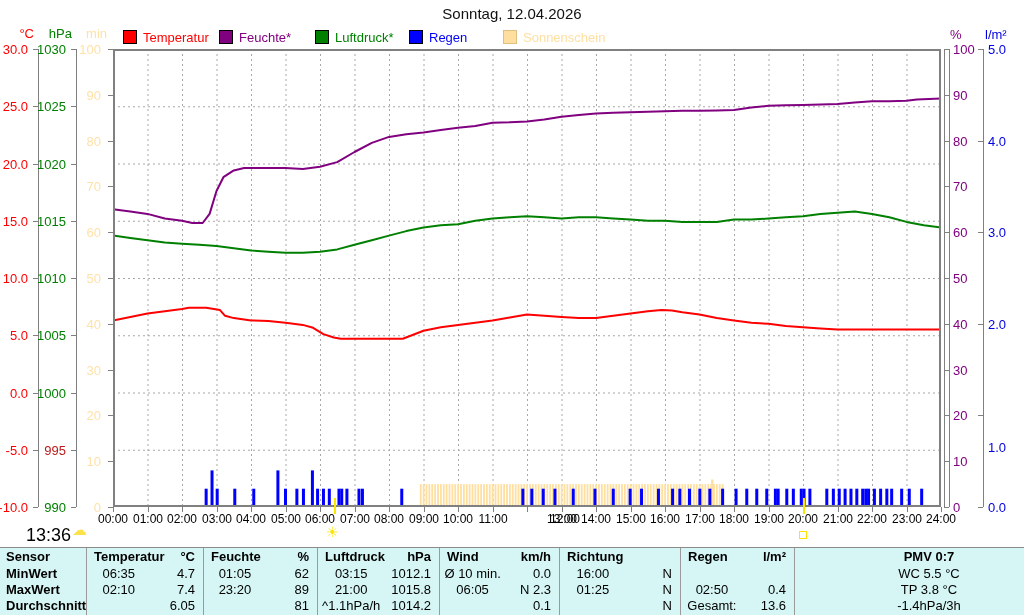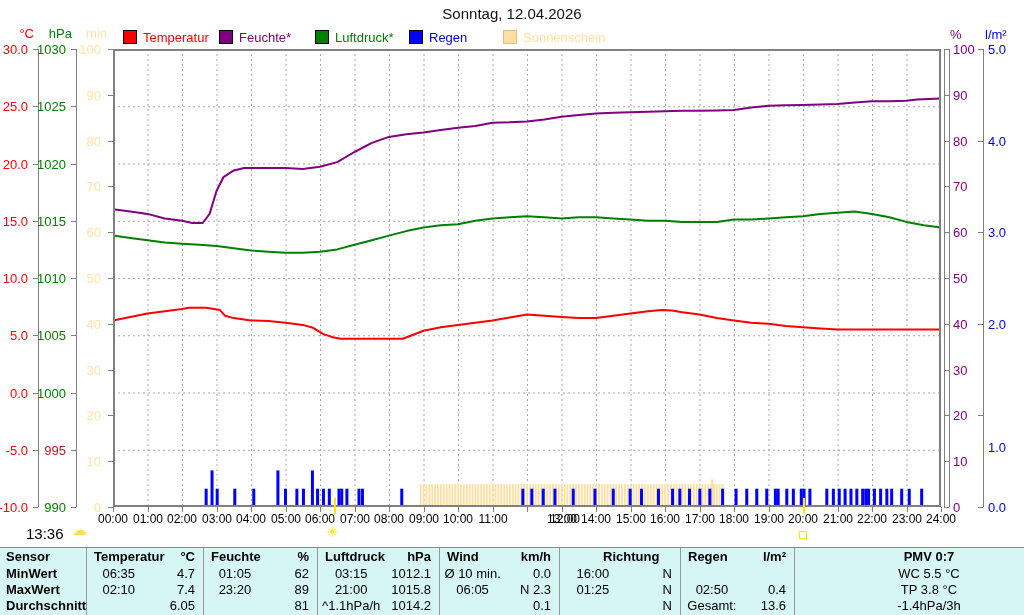--- a/index.html
+++ b/index.html
@@ -20,21 +20,21 @@
        border-top:1px solid #8a8a8a;font-size:13px;}
   .tcol{position:absolute;top:0;height:68px;}
   .tsep{position:absolute;top:0;width:1px;height:68px;background:#9a9a9a;}
   .trow{position:absolute;left:0;right:0;height:16px;display:flex;line-height:16px;}
   .thead-name{font-weight:bold;padding-left:8px;}
   .thead-unit{font-weight:bold;flex:1;text-align:right;padding-right:8px;}
   .lcell{width:56%;text-align:center;white-space:nowrap;}
   .rcell{flex:1;text-align:right;padding-right:8px;white-space:nowrap;}
   .senscell{font-weight:bold;padding-left:6px;white-space:nowrap;}
   .pmvline{position:absolute;left:40px;right:0;text-align:center;height:16px;line-height:16px;}
-  #status-time{position:absolute;left:26px;top:525px;font-size:15px;}
+  #status-time{position:absolute;left:26px;top:525px;font-size:18px;}
   #status-cloud-icon{position:absolute;left:72px;top:521px;font-size:15px;color:#FFE14A;}
   .sunline{position:absolute;width:2px;height:16px;background:#FCE500;top:498px;}
   #sunrise-icon{position:absolute;top:524px;font-size:14px;color:#FCE500;}
   #sunset-icon{position:absolute;top:531px;width:6px;height:6px;border:1px solid #FCE500;background:#fff;}
 </style>
 </head>
 <body>
 
 <div id="app">
   <div id="title" class="abs">Sonntag, 12.04.2026</div>
@@ -501,21 +501,21 @@
         <div class="trow" style="top: 34px;">
           <div class="lcell">06:05</div>
           <div class="rcell">N 2.3</div>
         </div>
         <div class="trow" style="top: 50px;">
           <div class="lcell"></div>
           <div class="rcell">0.1</div>
         </div>
       </div>
       <div class="tcol" style="left: 559px; width: 121px;">
-        <div class="trow" style="top: 1px; padding-left: 36px;">
+        <div class="trow" style="top: 1px;">
           <div class="thead-name">Richtung</div>
           <div class="thead-unit"></div>
         </div>
         <div class="trow" style="top: 18px;">
           <div class="lcell">16:00</div>
           <div class="rcell">N</div>
         </div>
         <div class="trow" style="top: 34px;">
           <div class="lcell">01:25</div>
           <div class="rcell">N</div>

